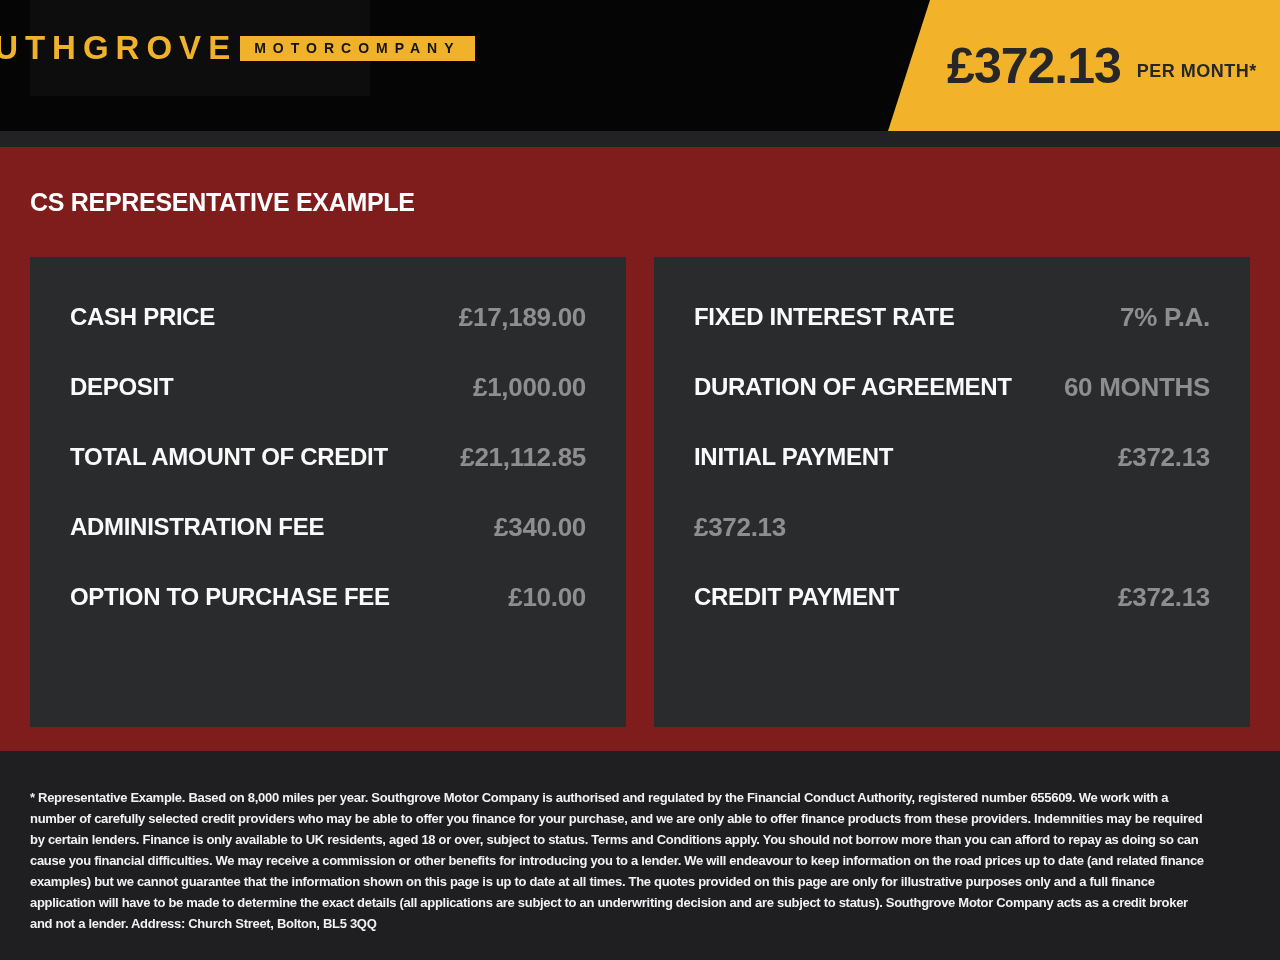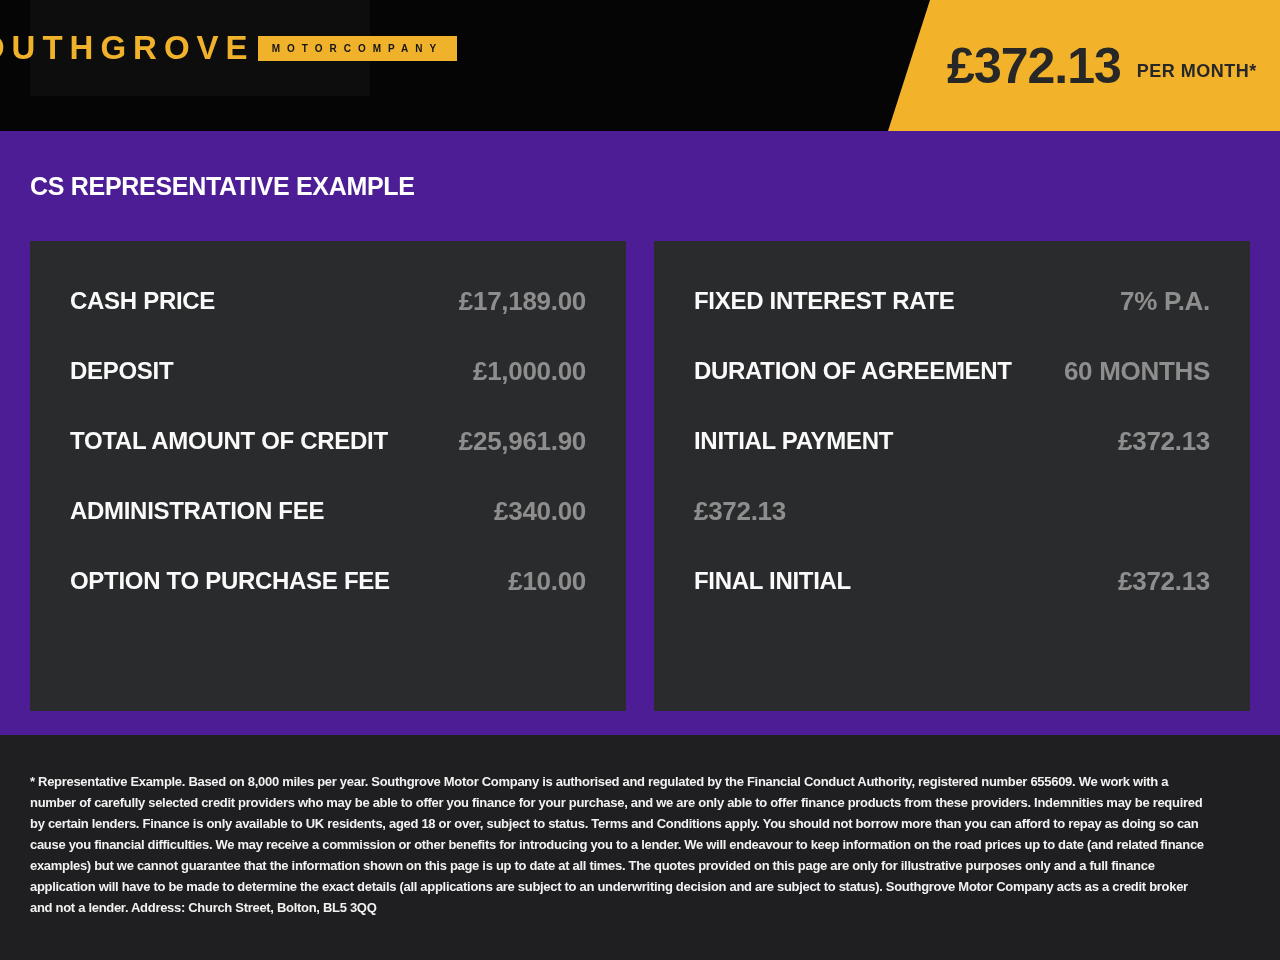--- a/index.html
+++ b/index.html
@@ -40,21 +40,21 @@
   .logo-bar {
     width: 312px;
     height: 25px;
     background: #f1b22b;
     display: flex;
     justify-content: flex-start;
     align-items: center;
     padding: 0 14px;
     color: #141414;
     font-weight: bold;
-    font-size: 10px;
+    font-size: 14px;
     letter-spacing: 7px;
   }
   .price-banner {
     position: absolute;
     right: 0; top: 0;
     width: 392px; height: 131px;
     background: #f2b32b;
     clip-path: polygon(42px 0, 100% 0, 100% 100%, 0 100%);
     display: flex;
     align-items: center;
@@ -75,22 +75,23 @@
     margin-left: 16px;
     margin-top: 10px;
     letter-spacing: 0.5px;
     line-height: 1;
   }
 
   
   .main {
     flex: 0 0 auto;
     height: 604px;
-    background: #4c1d95;
+    background: #7f1d1d;
     padding: 41px 30px 0 30px;
+    margin-top: 16px;
   }
   .page-title {
     color: #ffffff;
     font-size: 25px;
     font-weight: bold;
     letter-spacing: -0.3px;
   }
   .panels {
     margin-top: 40px;
     display: flex;
@@ -168,21 +169,21 @@
         <div class="row">
           <span class="label">CASH PRICE</span>
           <span class="value">£17,189.00</span>
         </div>
         <div class="row">
           <span class="label">DEPOSIT</span>
           <span class="value">£1,000.00</span>
         </div>
         <div class="row">
           <span class="label">TOTAL AMOUNT OF CREDIT</span>
-          <span class="value">£25,961.90</span>
+          <span class="value">£21,112.85</span>
         </div>
         <div class="row">
           <span class="label">ADMINISTRATION FEE</span>
           <span class="value">£340.00</span>
         </div>
         <div class="row">
           <span class="label">OPTION TO PURCHASE FEE</span>
           <span class="value">£10.00</span>
         </div>
       </section>
@@ -197,21 +198,21 @@
           <span class="value">60 MONTHS</span>
         </div>
         <div class="row">
           <span class="label">INITIAL PAYMENT</span>
           <span class="value">£372.13</span>
         </div>
         <div class="row">
           <span class="value">£372.13</span>
         </div>
         <div class="row">
-          <span class="label">FINAL INITIAL</span>
+          <span class="label">CREDIT PAYMENT</span>
           <span class="value">£372.13</span>
         </div>
       </section>
 
     </div>
   </main>
 
   <footer class="footer">
     <p class="disclaimer">* Representative Example. Based on 8,000 miles per year. Southgrove Motor Company is authorised and regulated by the Financial Conduct Authority, registered number 655609. We work with a number of carefully selected credit providers who may be able to offer you finance for your purchase, and we are only able to offer finance products from these providers. Indemnities may be required by certain lenders. Finance is only available to UK residents, aged 18 or over, subject to status. Terms and Conditions apply. You should not borrow more than you can afford to repay as doing so can cause you financial difficulties. We may receive a commission or other benefits for introducing you to a lender. We will endeavour to keep information on the road prices up to date (and related finance examples) but we cannot guarantee that the information shown on this page is up to date at all times. The quotes provided on this page are only for illustrative purposes only and a full finance application will have to be made to determine the exact details (all applications are subject to an underwriting decision and are subject to status). Southgrove Motor Company acts as a credit broker and not a lender. Address: Church Street, Bolton, BL5 3QQ</p>
   </footer>

